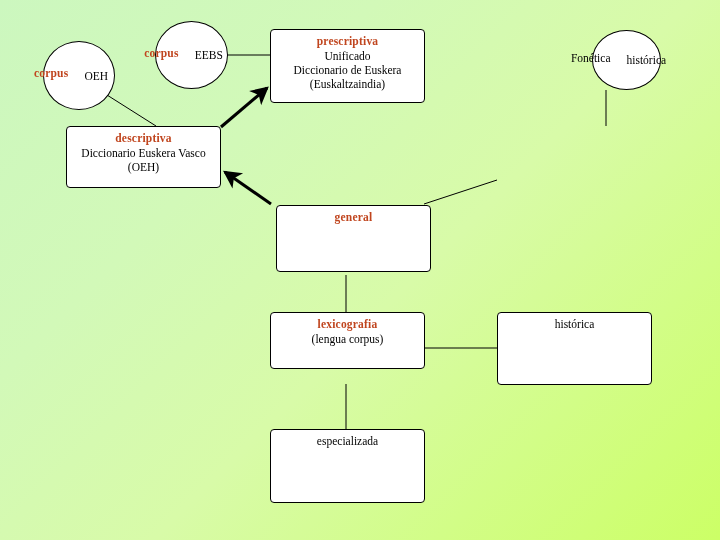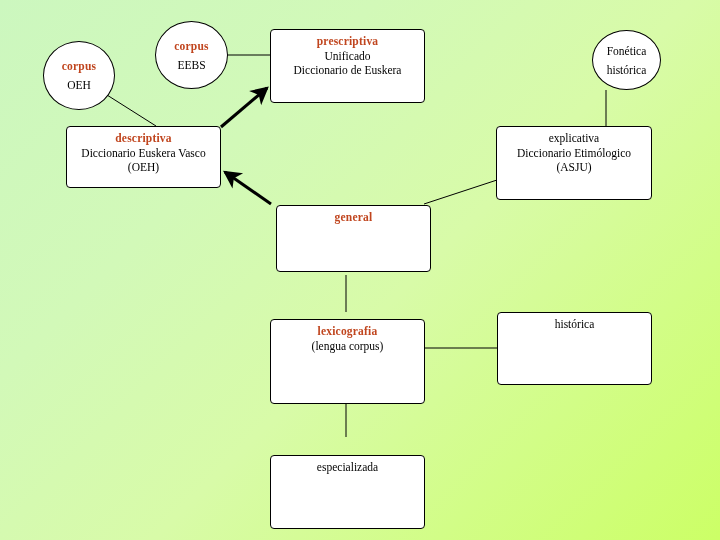--- a/index.html
+++ b/index.html
@@ -37,21 +37,20 @@
     font-size: 11.5px;
     line-height: 14px;
     padding-top: 4px;
   }
   .node.box {
     border-radius: 4px;
   }
   .node.ellipse {
     border-radius: 50%;
     display: flex;
-    flex-direction: column;
     align-items: center;
     justify-content: center;
     padding-top: 0;
   }
   .ttl {
     display: block;
     font-weight: bold;
     color: #c0451e;
     font-size: 11.5px;
     line-height: 15px;
@@ -62,21 +61,21 @@
     color: #000000;
     letter-spacing: 0;
   }
   .ln {
     display: block;
     font-size: 11.5px;
     line-height: 14px;
     color: #000000;
   }
   .ellipse .ttl { margin-bottom: 4px; }
-  .ellipse .ln { margin: 0; }
+  .ellipse .ln { margin: 16px; }
 </style>
 </head>
 <body>
 
 <div id="slide">
 
   <svg id="edges" viewBox="0 0 720 540">
     <defs>
       <marker id="bigarrow" markerWidth="7" markerHeight="7" refX="5.2" refY="3.5" orient="auto" markerUnits="strokeWidth">
         <path d="M0,0.4 L6,3.5 L0,6.6 L1.6,3.5 Z" fill="#000000"></path>
@@ -114,44 +113,40 @@
 
   <div class="node ellipse" style="left:592px; top:30px; width:69px; height:60px;">
     <span class="ttl plain">Fonética</span>
     <span class="ln">histórica</span>
   </div>
 
   <div class="node box" style="left:270px; top:29px; width:155px; height:74px;">
     <span class="ttl">prescriptiva</span>
     <span class="ln">Unificado</span>
     <span class="ln">Diccionario de Euskera</span>
+    <span class="ln">(Euskaltzaindia)</span>
   </div>
 
   <div class="node box" style="left:66px; top:126px; width:155px; height:62px;">
     <span class="ttl">descriptiva</span>
     <span class="ln">Diccionario Euskera Vasco</span>
     <span class="ln">(OEH)</span>
   </div>
 
-  <div class="node box" style="left:496px; top:126px; width:156px; height:74px;">
-    <span class="ttl plain">explicativa</span>
-    <span class="ln">Diccionario Etimólogico</span>
-    <span class="ln">(ASJU)</span>
-  </div>
 
   <div class="node box" style="left:276px; top:205px; width:155px; height:67px;">
     <span class="ttl">general</span>
   </div>
 
-  <div class="node box" style="left:270px; top:312px; width:155px; height:85px;margin-top:7px;">
+  <div class="node box" style="left:270px; top:312px; width:155px; height:57px;">
     <span class="ttl">lexicografia</span>
     <span class="ln">(lengua corpus)</span>
   </div>
 
   <div class="node box" style="left:497px; top:312px; width:155px; height:73px;">
     <span class="ttl plain">histórica</span>
   </div>
 
-  <div class="node box" style="left:270px; top:455px; width:155px; height:74px;">
+  <div class="node box" style="left:270px; top:429px; width:155px; height:74px;">
     <span class="ttl plain">especializada</span>
   </div>
 
 </div>
 
 </body></html>

